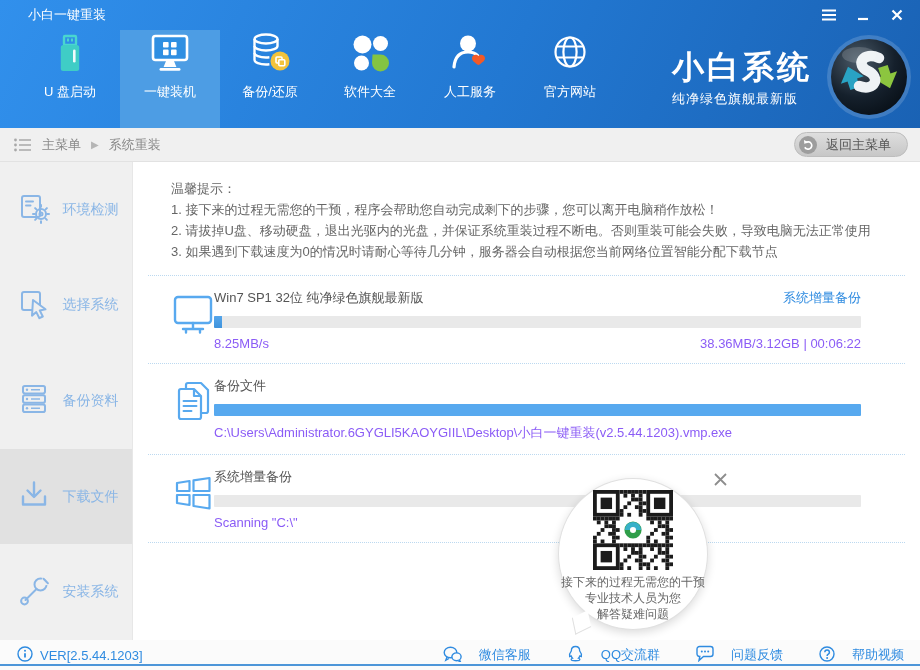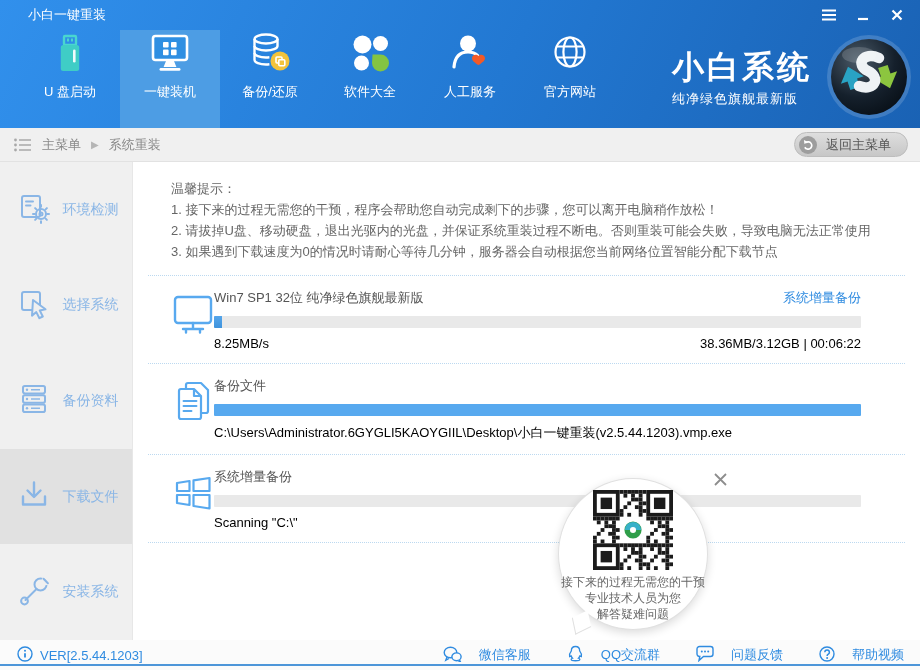--- a/index.html
+++ b/index.html
@@ -49,21 +49,21 @@
   .tips { padding:16px 30px 0 38px; font-size:13px; line-height:21px; color:#666; }
   .sections { margin:13px 15px 0 15px; border-top:1px dotted #bcd9f0; }
   .section { display:flex; gap:0; padding:13px 44px 12px 24px; border-bottom:1px dotted #bcd9f0; }
   .sec-icon { width:42px; display:flex; justify-content:center; padding-top:3px; }
   .sec-body { flex:1; min-width:0; }
   .sec-head { display:flex; justify-content:space-between; align-items:center; font-size:13px; color:#555; }
   .sec-link { color:#2f8be0; cursor:pointer; text-decoration:none; }
   .bar { height:12px; background:#e9e9e9; border-radius:1px; margin:9px 0 8px; overflow:hidden; }
   .bar-fill { height:100%; background:#57a9ef; }
   .bar-fill.dl { background:linear-gradient(#55a5ea,#3f93dd); }
-  .sec-foot { display:flex; justify-content:space-between; font-size:13px; color:#000000; }
+  .sec-foot { display:flex; justify-content:space-between; font-size:13px; color:#8b5cf6; }
 
   
   .qr-close { position:absolute; left:709px; top:468px; width:22px; height:22px; z-index:7;
               display:flex; align-items:center; justify-content:center; cursor:pointer; }
   .qr-pop { position:absolute; left:558px; top:478px; width:150px; height:152px; border-radius:50%;
             background:#fff; border:1px solid #e0e0e0; box-shadow:0 3px 10px rgba(0,0,0,.14);
             z-index:6; text-align:center; }
   .qr-pop::after { content:""; position:absolute; left:14px; bottom:-2px; width:16px; height:16px;
                    background:#fff; border-right:1px solid #e0e0e0; border-bottom:1px solid #e0e0e0;
                    transform:rotate(78deg) skew(14deg); }

